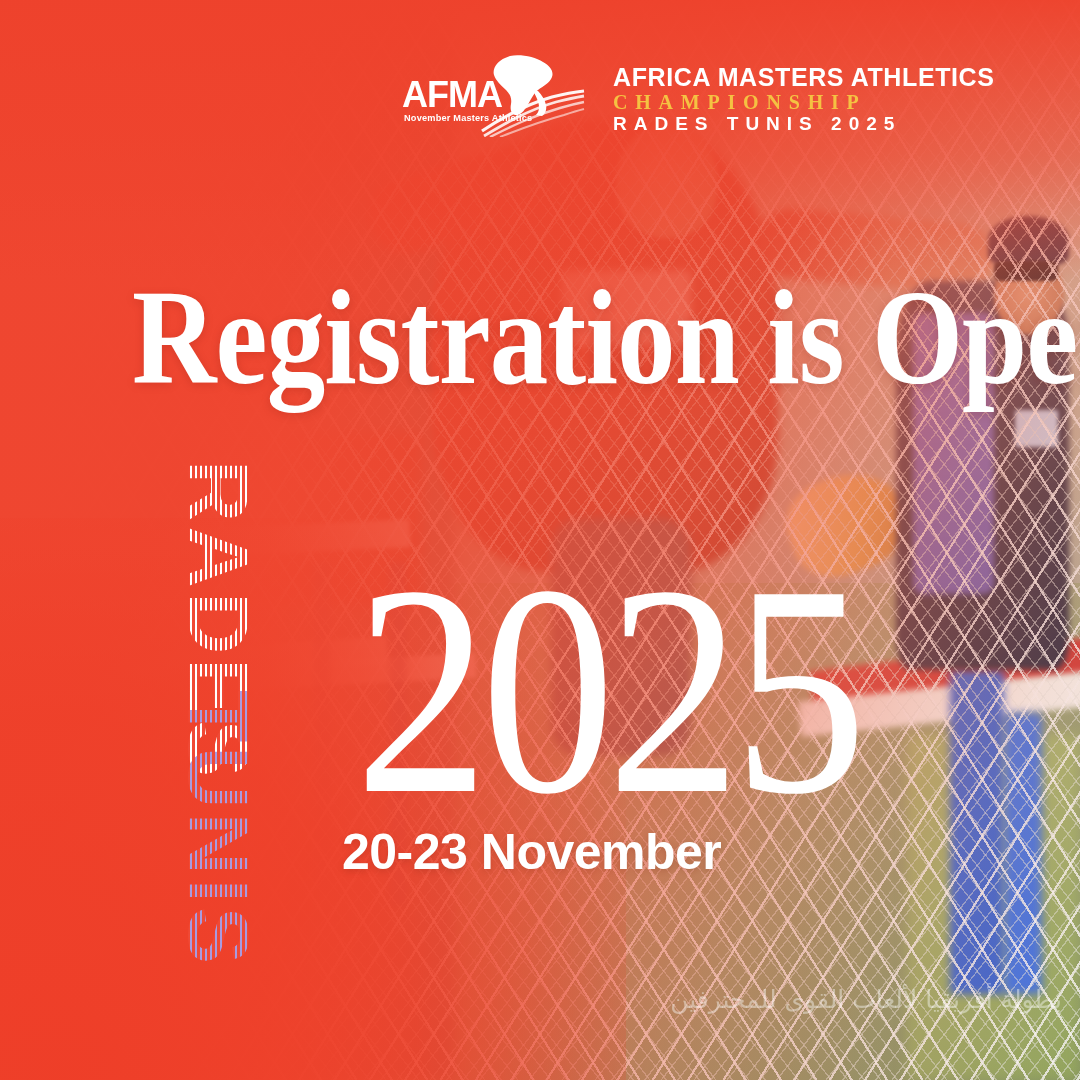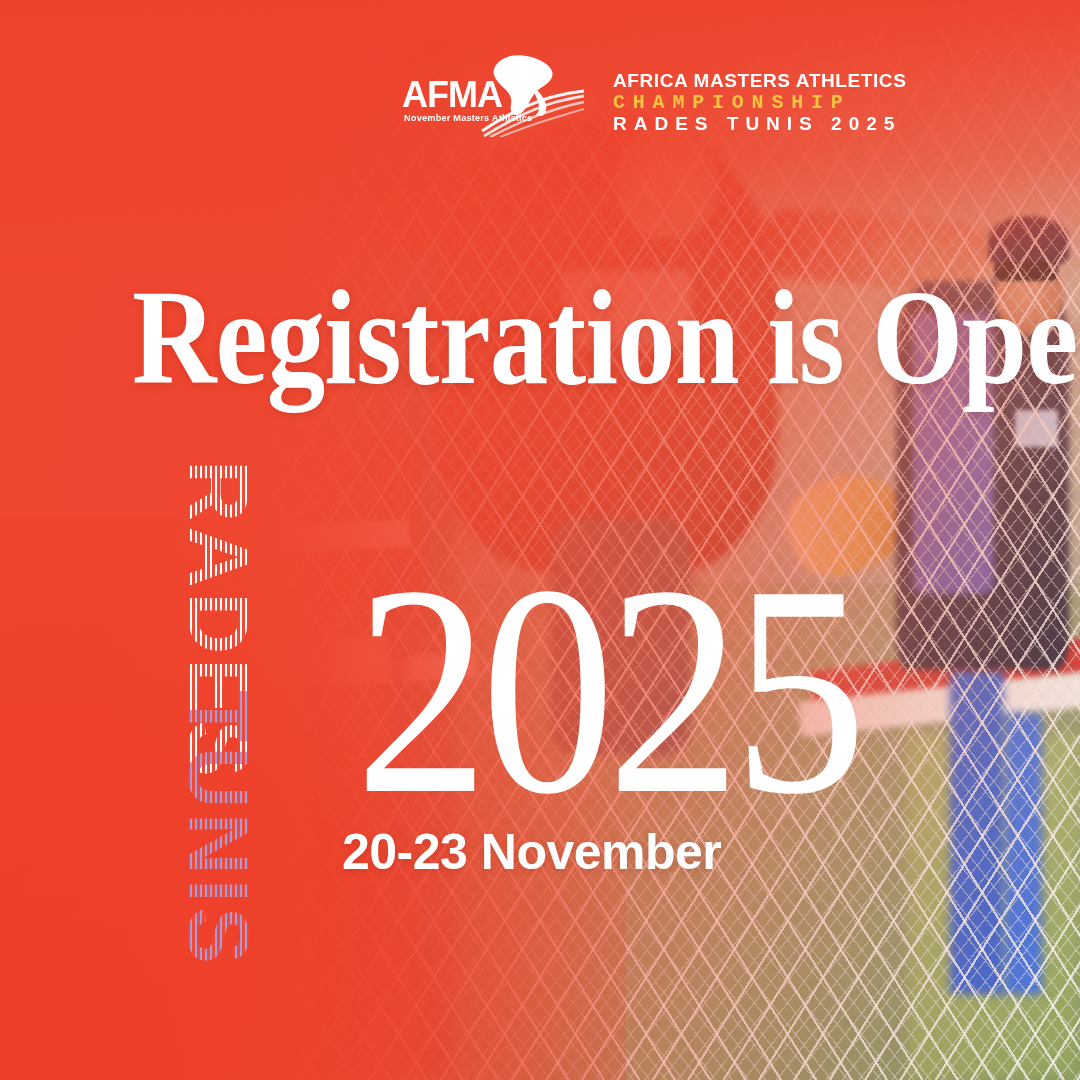--- a/index.html
+++ b/index.html
@@ -312,28 +312,28 @@
   }
   .champ-block {
     display: flex;
     flex-direction: column;
     gap: 1px;
     padding-top: 6px;
   }
   .champ-l1 {
     font-family: "Liberation Sans", sans-serif;
     font-weight: 700;
-    font-size: 19px;
+    font-size: 25px;
     letter-spacing: 0.6px;
     color: #ffffff;
     white-space: nowrap;
     line-height: 1.06;
   }
   .champ-l2 {
-    font-family: Liberation Mono, monospace;
+    font-family: Liberation Serif, serif;
     font-weight: 700;
     font-size: 20px;
     letter-spacing: 7.8px;
     color: #F5C242;
     white-space: nowrap;
     line-height: 1.06;
   }
   .champ-l3 {
     font-family: "Liberation Sans", sans-serif;
     font-weight: 700;
@@ -494,20 +494,21 @@
 
   <div class="net"></div>
   <div class="net-fine"></div>
   <div class="net-mask-left"></div>
 
   <div class="red-overlay"></div>
   <div class="red-overlay-top"></div>
   <div class="red-overlay-bottomleft"></div>
 
   <div class="arabic">
+    <div class="line1">بطولة أفريقيا لألعاب القوى للمحترفين</div>
   </div>
 
   <div class="header-lockup">
 
     <div class="afma-mark">
 
       <svg class="afma-africa" width="78" height="62" viewBox="0 0 78 62">
         <path d="M22 1 C33 -1 47 2 55 7 C62 11 66 16 64 22 C62 28 55 31 50 35
                  C45 39 43 45 39 51 C36 56 32 61 27 60 C23 59 22 54 23 49
                  C24 43 22 39 18 35 C13 30 8 26 6 20 C4 13 10 6 17 3 Z" fill="#ffffff"></path>

